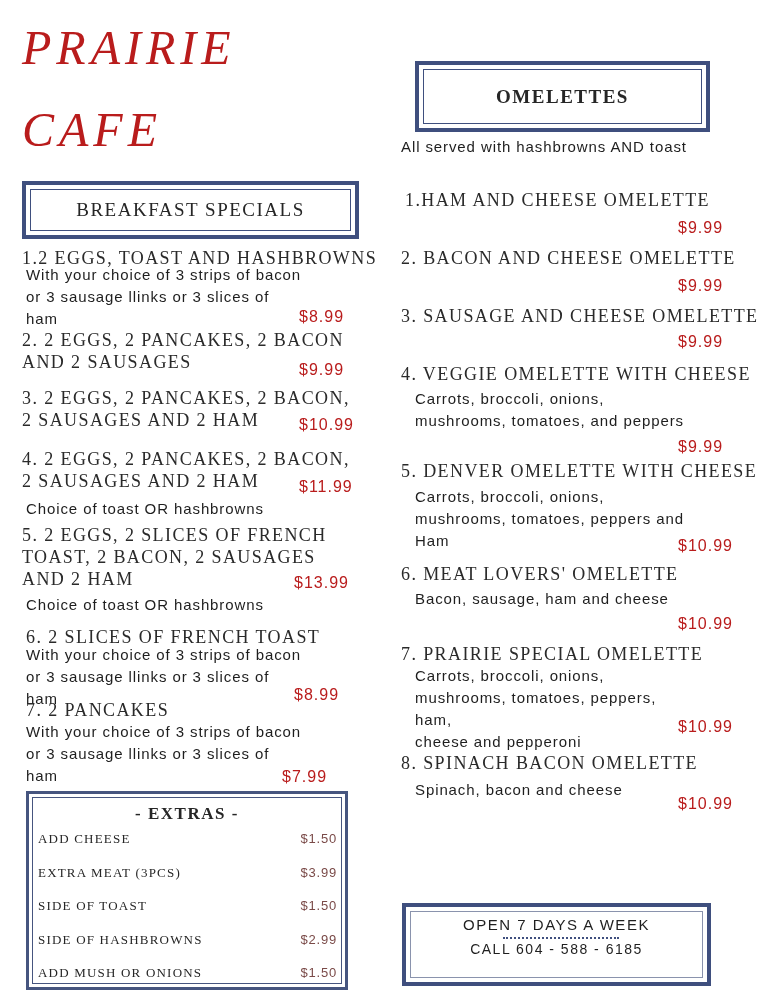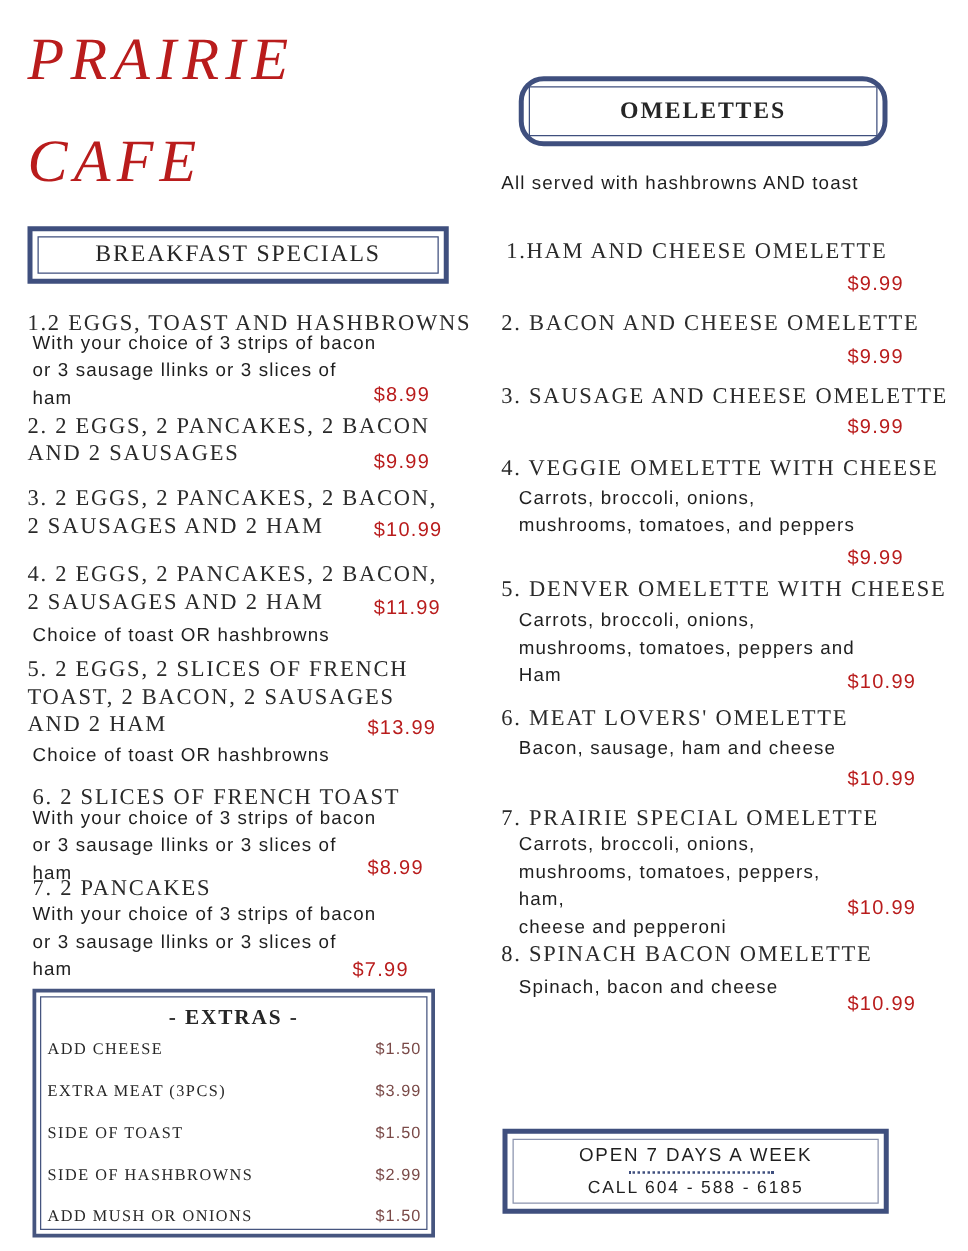--- a/index.html
+++ b/index.html
@@ -16,39 +16,39 @@
   .desc { font-family: "Liberation Sans", sans-serif; font-size: 15px; letter-spacing: 0.9px; color: #1e1e1e; line-height: 21.5px; }
   .price { font-family: "Liberation Sans", sans-serif; font-size: 16px; letter-spacing: 1px; color: #b91c1c; }
 
   .extras-box { position: absolute; left: 26px; top: 791px; width: 322px; height: 199px; border: 3px solid #46557f; box-sizing: border-box; }
   .extras-box .inner { position: absolute; left: 3px; top: 3px; right: 3px; bottom: 3px; border: 1px solid #46557f; }
   .extras-title { position: absolute; left: 0; right: 0; top: 10px; text-align: center; font-family: "Liberation Serif", serif; font-size: 17px; letter-spacing: 1.5px; color: #262626; font-weight: bold; }
   .extra-row { position: absolute; left: 9px; right: 8px; height: 20px; }
   .extra-name { position: absolute; left: 0; font-family: "Liberation Serif", serif; font-size: 13px; letter-spacing: 1.2px; color: #262626; }
   .extra-price { position: absolute; right: 0; font-family: "Liberation Sans", sans-serif; font-size: 13px; letter-spacing: 0.8px; color: #7a4a48; }
 
-  .footer-box { position: absolute; left: 402px; top: 903px; width: 309px; height: 68px; border: 4px solid #3f4f7e; box-sizing: border-box; }
+  .footer-box { position: absolute; left: 402px; top: 903px; width: 309px; height: 83px; border: 4px solid #3f4f7e; box-sizing: border-box; }
   .footer-box .inner { position: absolute; left: 4px; top: 4px; right: 4px; bottom: 4px; border: 1px solid #8a93ad; }
   .footer-line1 { position: absolute; left: 0; right: 0; top: 9px; text-align: center; font-family: "Liberation Sans", sans-serif; font-size: 15px; letter-spacing: 1.5px; color: #1f1f1f; }
   .footer-dots { position: absolute; left: 97px; width: 116px; top: 30px; border-top: 2px dotted #3f4f7e; }
   .footer-line2 { position: absolute; left: 0; right: 0; top: 34px; text-align: center; font-family: "Liberation Sans", sans-serif; font-size: 14px; letter-spacing: 1.5px; color: #1f1f1f; }
 </style>
 </head>
 <body>
 
 <div class="abs title" style="left:22px; top:24px;">PRAIRIE</div>
 <div class="abs title" style="left:22px; top:106px;">CAFE</div>
 
-<div class="frame" style="left:22px; top:181px; width:337px; height:46px;">
+<div class="frame" style="left:22px; top:181px; width:337px; height:58px;">
   <div class="inner">
       <span class="frame-label">BREAKFAST SPECIALS</span>
     </div>
 </div>
 
-<div class="frame" style="left:415px; top:61px; width:295px; height:56px;border-radius:20px;">
+<div class="frame" style="left:415px; top:61px; width:295px; height:71px;">
   <div class="inner">
       <span class="frame-label" style="font-weight:bold;">OMELETTES</span>
     </div>
 </div>
 <div class="abs desc" style="left:401px; top:136px;">All served with hashbrowns AND toast</div>
 
 <div>
   <div class="abs head" style="left:22px; top:247px;">1.2 EGGS, TOAST AND HASHBROWNS</div>
   <div class="abs desc" style="left:26px; top:264px;">With your choice of 3 strips of bacon</div>
   <div class="abs desc" style="left:26px; top:286px;">or 3 sausage llinks or 3 slices of</div>

